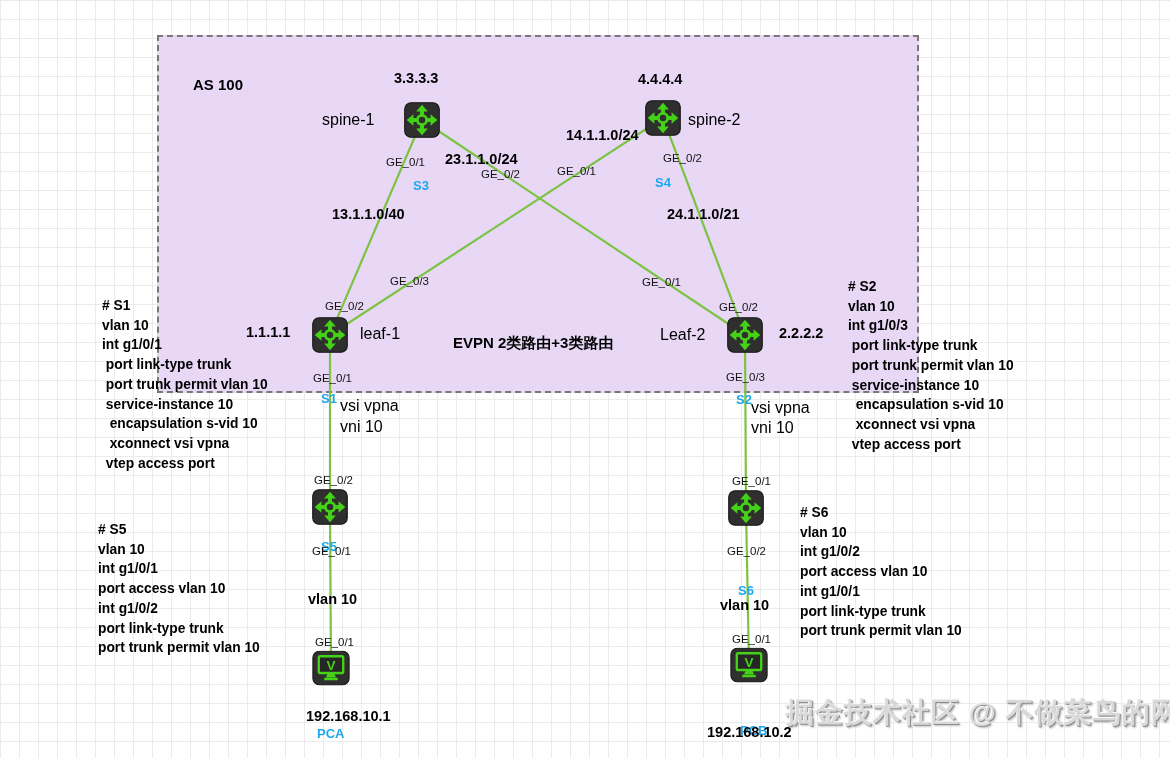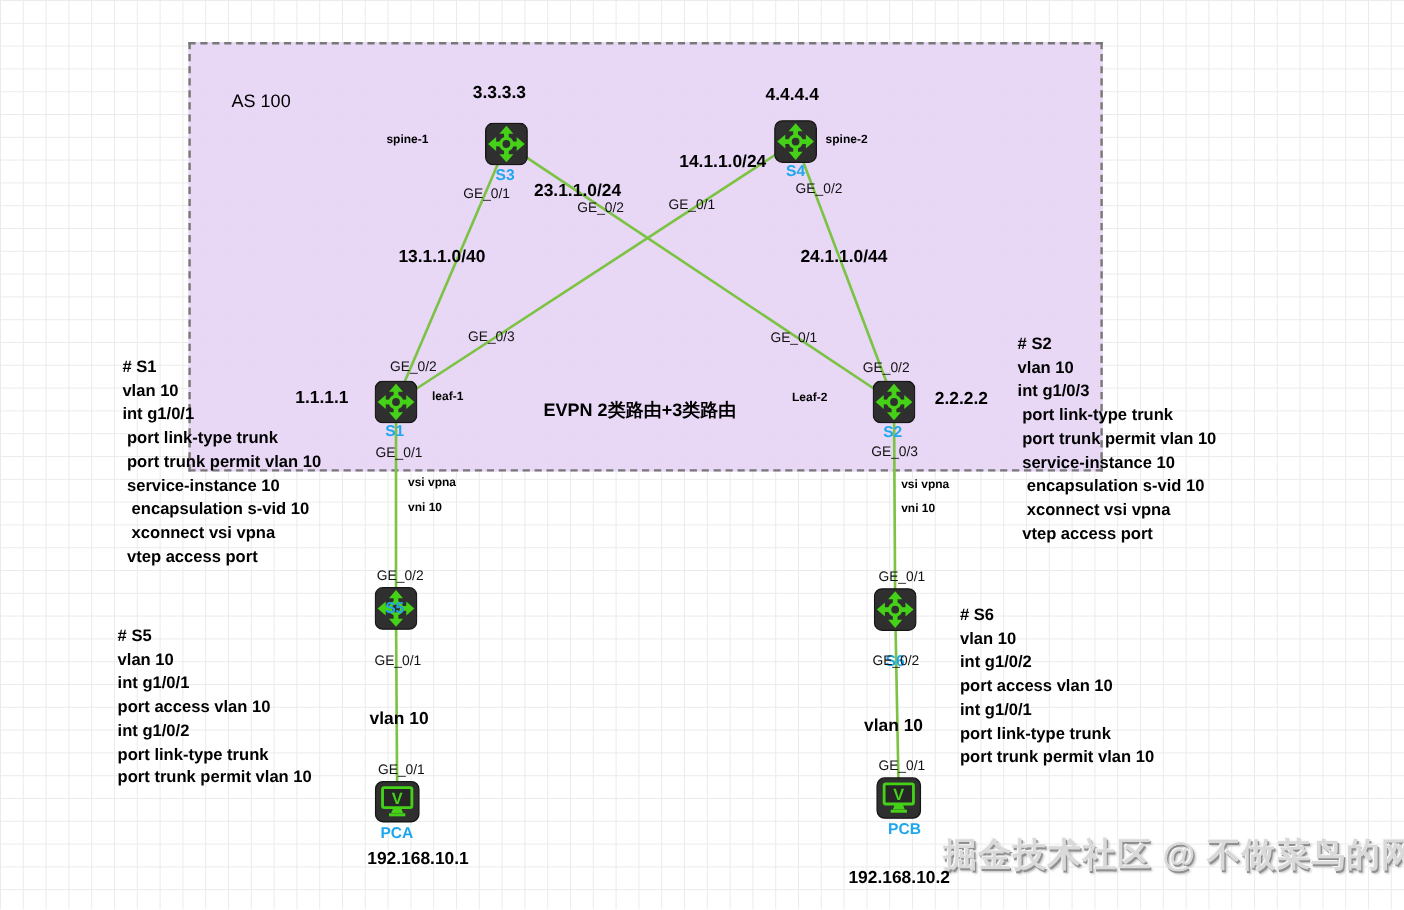--- a/index.html
+++ b/index.html
@@ -22,26 +22,26 @@
     background:var(--region-fill);opacity:0.93;
     border:2px dashed #6e6e6e;
   }
   svg.links{position:absolute;left:0;top:0;width:1170px;height:758px;}
   svg.links line{stroke:var(--link-green);stroke-width:2.2px;}
   .dev{position:absolute;width:36px;height:36px;}
   .dev.pc{width:38px;height:37px;}
   .dev svg{display:block;width:100%;height:100%;}
   .lbl{position:absolute;color:#000;white-space:nowrap;line-height:1.1;}
   .b{font-weight:bold;font-size:14.5px;}
-  .name{font-weight:bold;font-size:10px;}
+  .name{font-weight:normal;font-size:16px;}
   .iface{font-size:11.5px;color:#121212;}
-  .devid{font-weight:bold;font-size:13px;color:var(--device-id-blue);}
+  .devid{font-weight:bold;font-size:13px;color:var(--device-id-blue);margin-top:40px;}
   .cfg{font-weight:bold;font-size:13.8px;line-height:19.7px;white-space:pre;}
   .note{font-weight:bold;font-size:15px;}
-  .as-lbl{font-weight:normal;font-size:15px;}
+  .as-lbl{font-weight:bold;font-size:15px;}
   .wm{
     font-weight:bold;font-size:28px;letter-spacing:1px;color:#d9d9d9;
     text-shadow:-1px -1px 0 #f8f8f8,1px 1px 0 #8f8f8f,2px 2px 2px #bdbdbd;
   }
 </style>
 </head>
 <body>
 
 <div class="canvas">
 
@@ -138,21 +138,21 @@
 
   <div class="lbl b" style="left:638px;top:72px">4.4.4.4</div>
   <div class="lbl name" style="left:688px;top:111px">spine-2</div>
   <div class="lbl devid" style="left:655px;top:136px">S4</div>
   <div class="lbl iface" style="left:557px;top:165px">GE_0/1</div>
   <div class="lbl iface" style="left:663px;top:152px">GE_0/2</div>
 
   <div class="lbl b" style="left:332px;top:207px">13.1.1.0/40</div>
   <div class="lbl b" style="left:445px;top:152px">23.1.1.0/24</div>
   <div class="lbl b" style="left:566px;top:128px">14.1.1.0/24</div>
-  <div class="lbl b" style="left:667px;top:207px">24.1.1.0/44</div>
+  <div class="lbl b" style="left:667px;top:207px">24.1.1.0/21</div>
 
   <div class="lbl iface" style="left:390px;top:275px">GE_0/3</div>
   <div class="lbl iface" style="left:325px;top:300px">GE_0/2</div>
   <div class="lbl b" style="left:246px;top:325px">1.1.1.1</div>
   <div class="lbl name" style="left:360px;top:325px">leaf-1</div>
   <div class="lbl devid" style="left:321px;top:352px">S1</div>
   <div class="lbl iface" style="left:313px;top:372px">GE_0/1</div>
   <div class="lbl name" style="left:340px;top:397px">vsi vpna</div>
   <div class="lbl name" style="left:340px;top:418px">vni 10</div>
 

